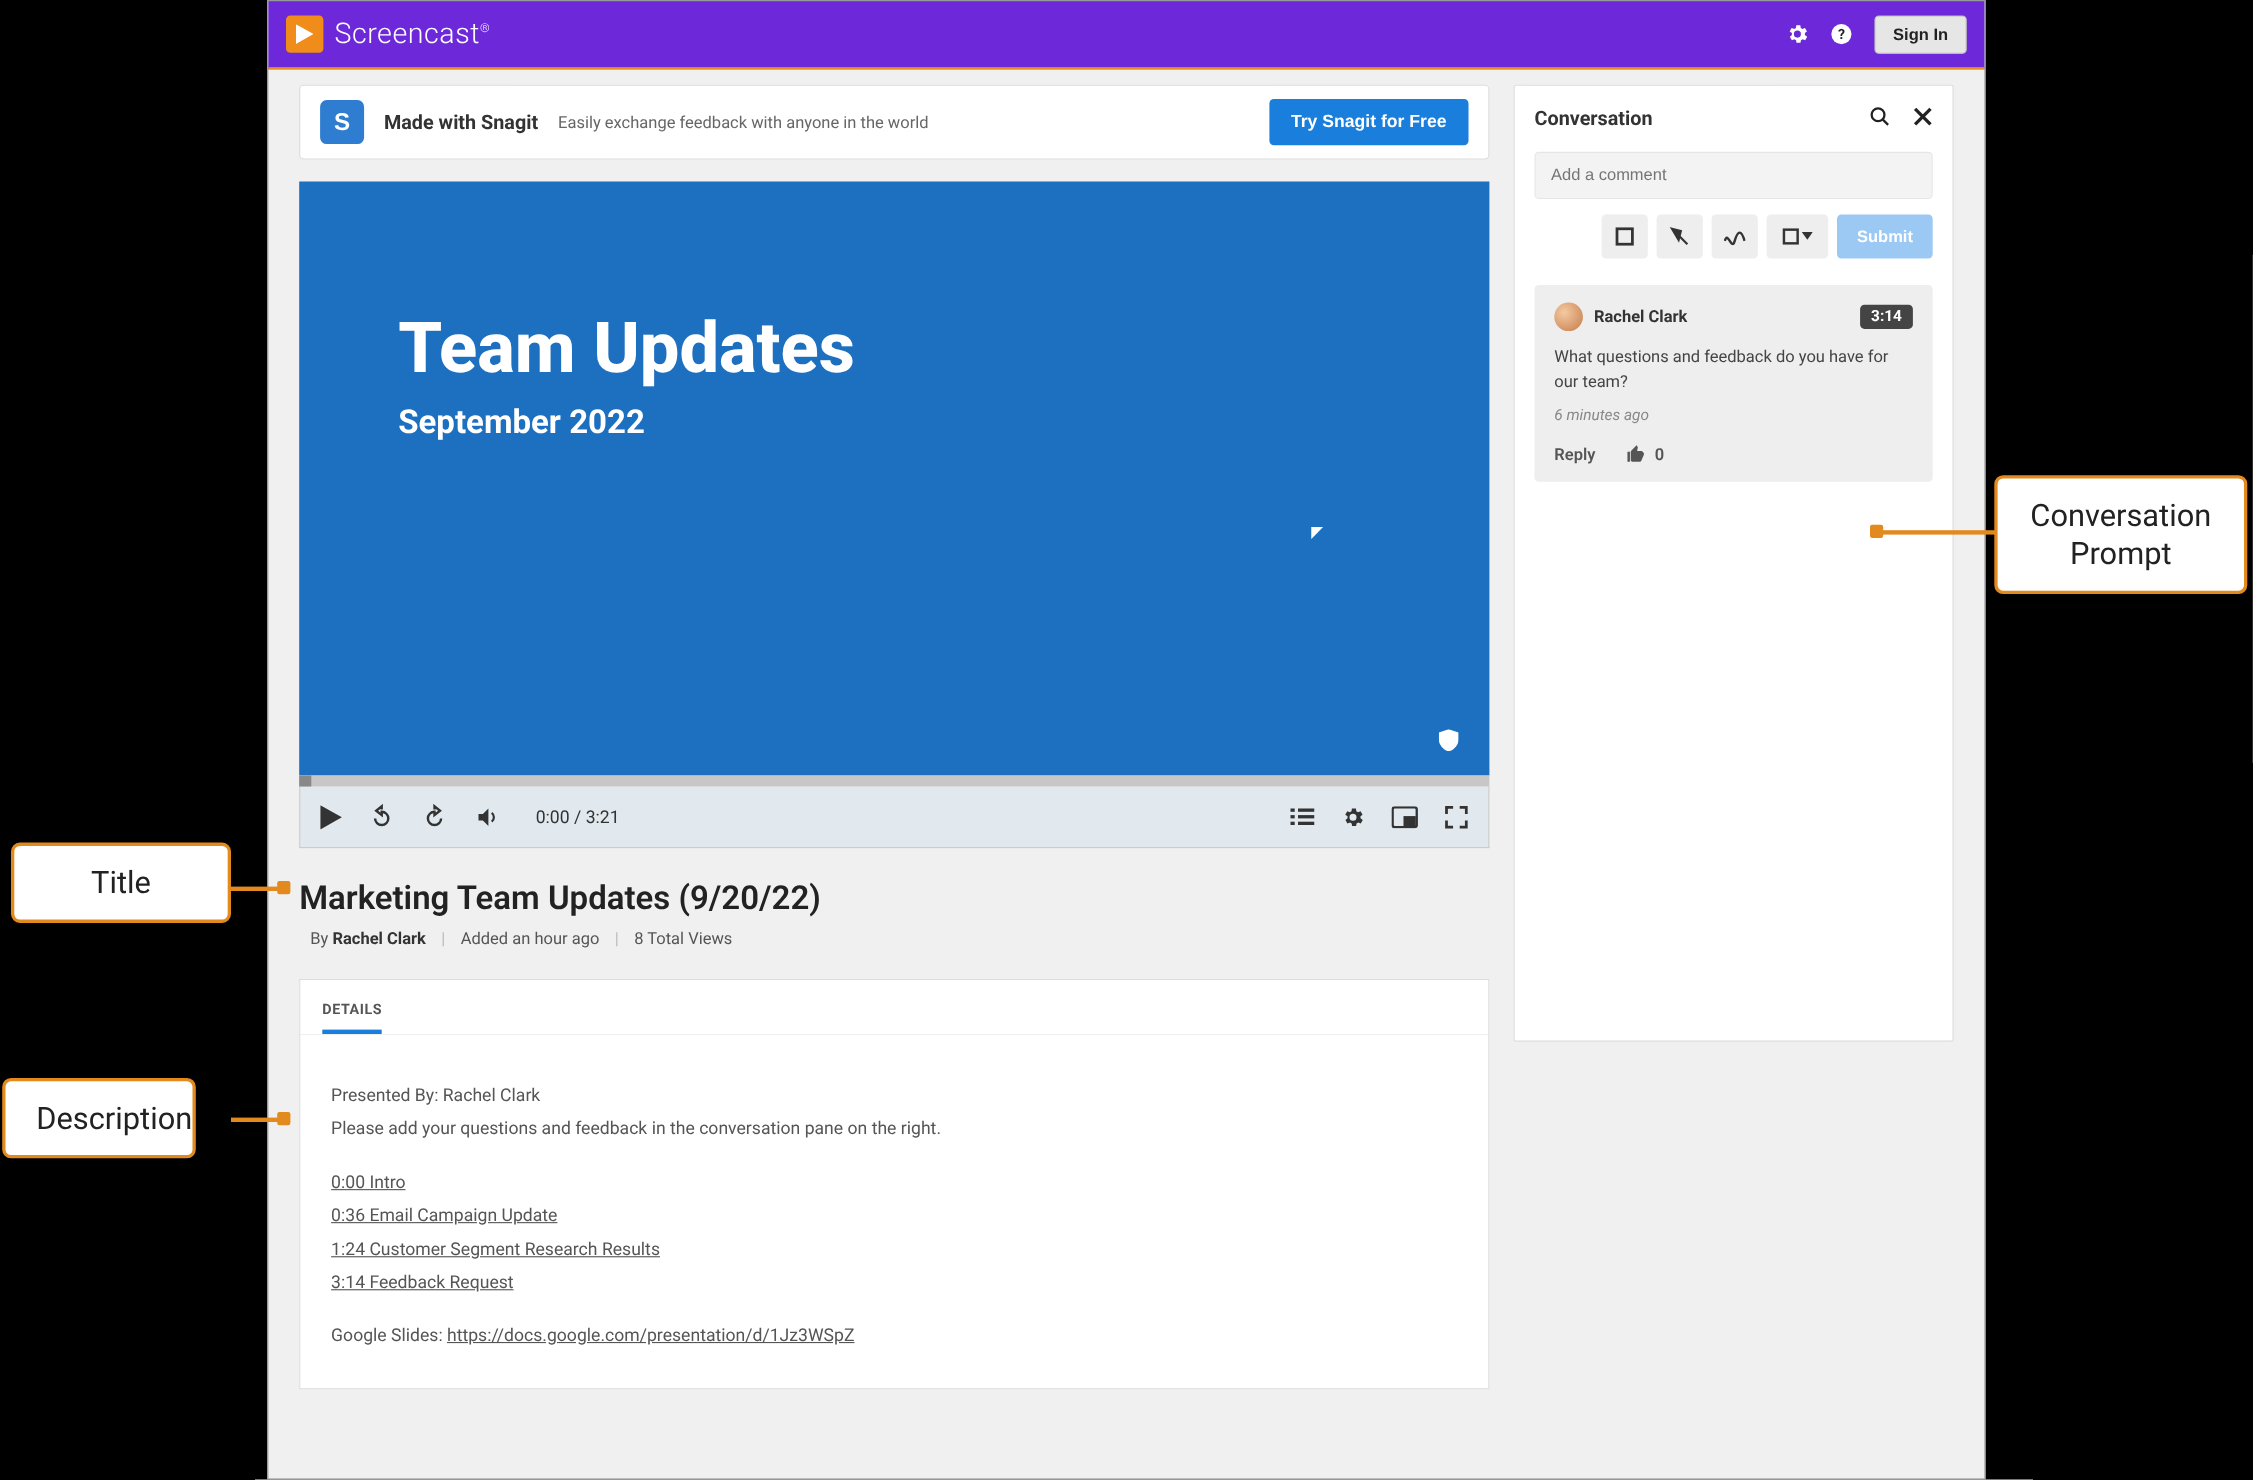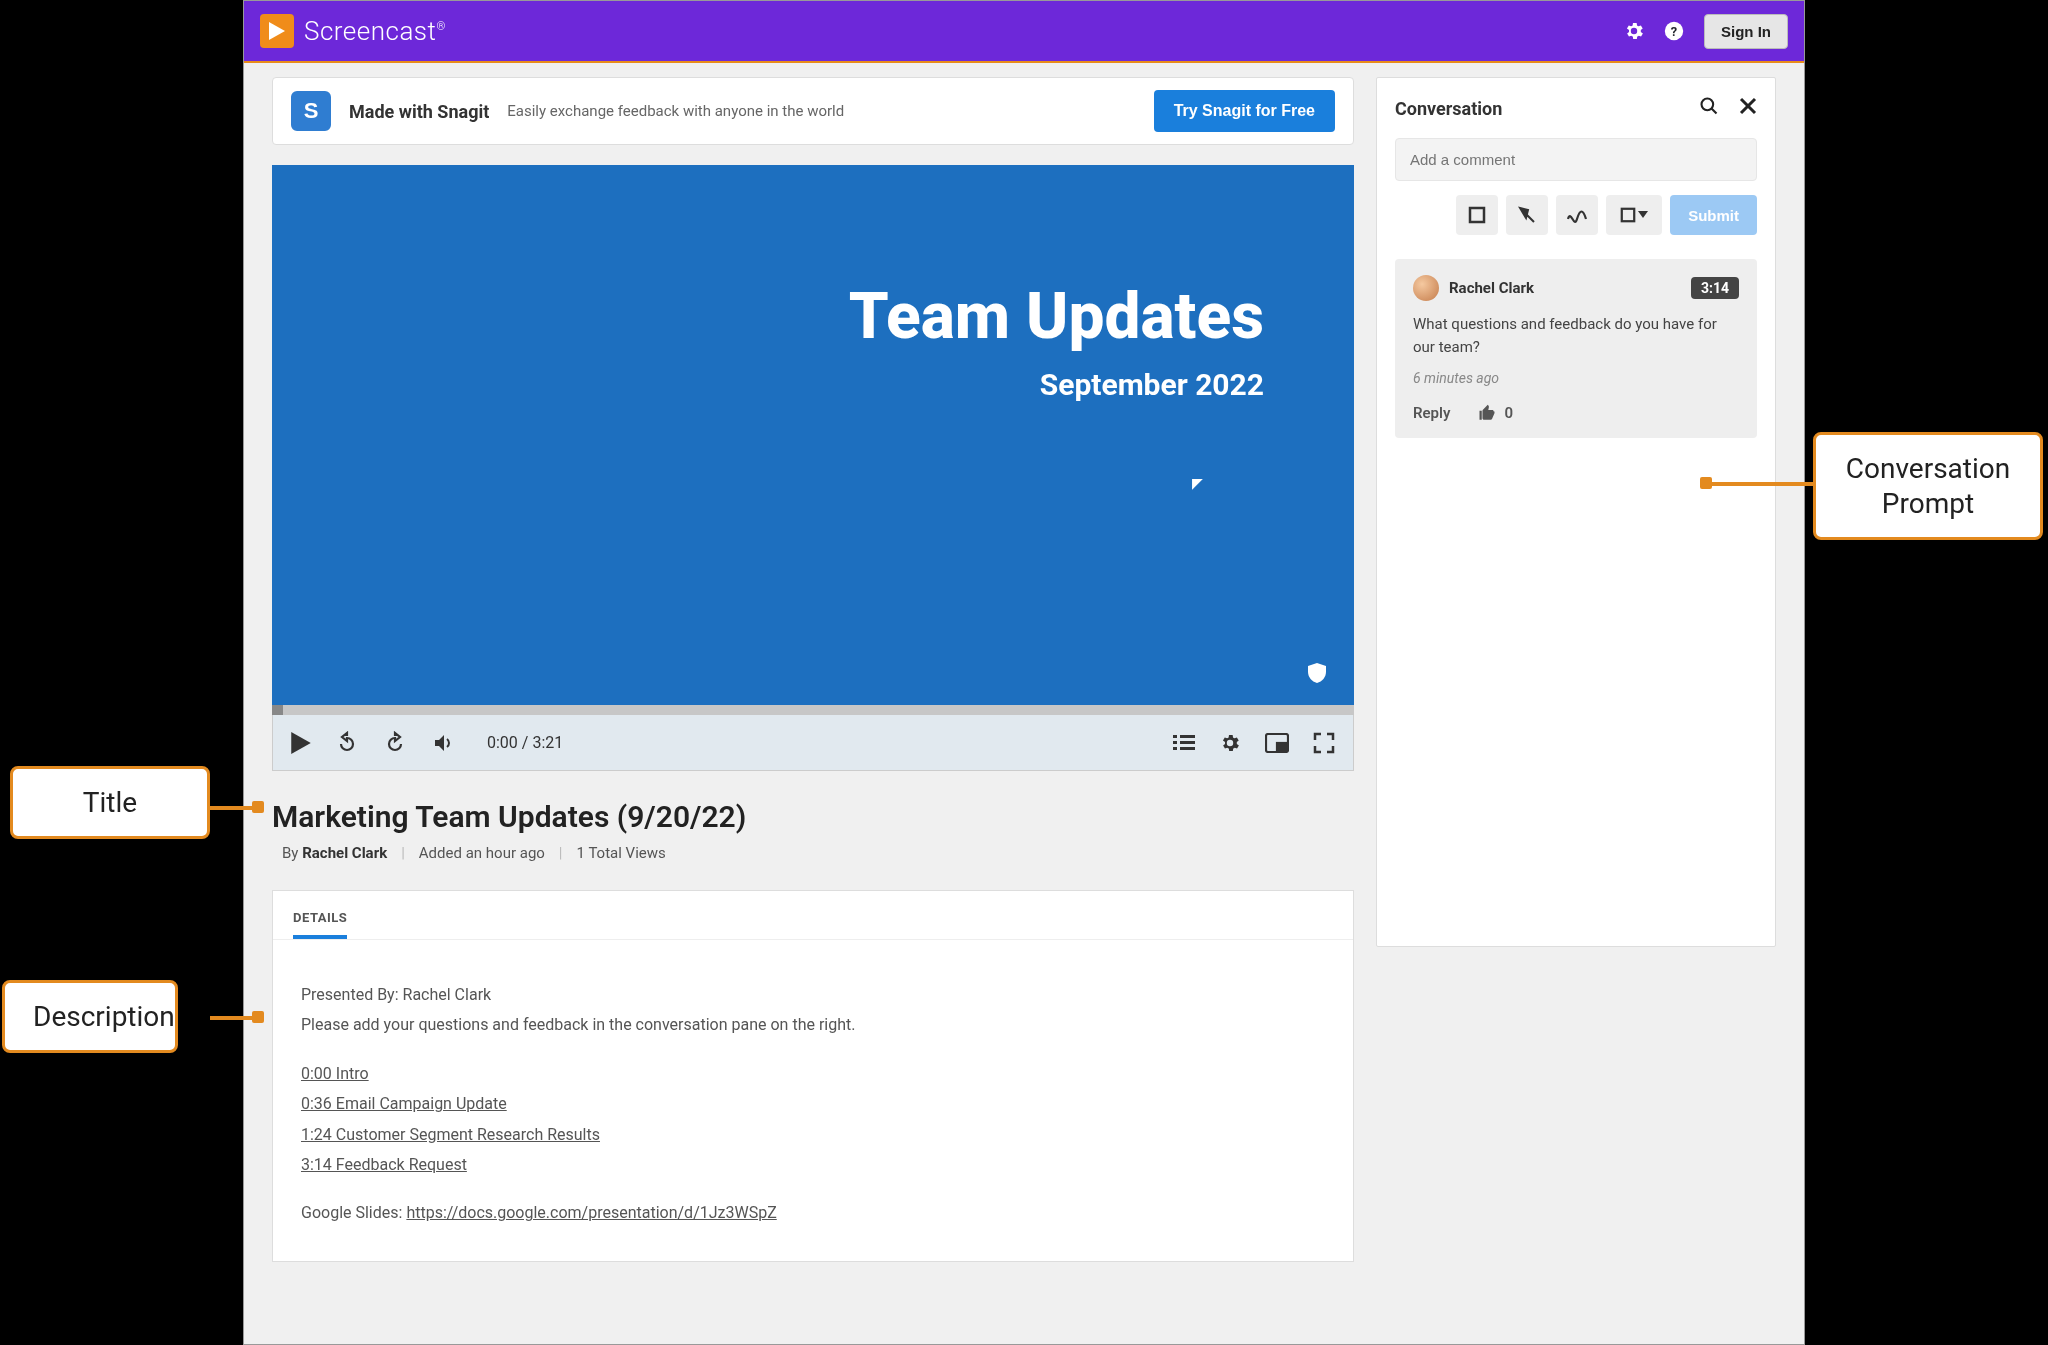--- a/index.html
+++ b/index.html
@@ -102,21 +102,21 @@
     cursor: pointer;
   }
 
   
   .video-wrap {
     background: #1d6fbf;
     height: 540px;
     position: relative;
     color: #fff;
   }
-  .video-inner { padding: 120px 90px; text-align: right; }
+  .video-inner { padding: 120px 90px; }
   .video-title-big { font-size: 64px; font-weight: 800; line-height: 1; }
   .video-subtitle { font-size: 30px; font-weight: 700; margin-top: 18px; }
   .cursor-dot { position: absolute; left: 920px; top: 310px; font-size: 14px; color: #fff; }
   .shield-icon { position: absolute; right: 28px; bottom: 18px; color: #fff; }
 
   
   .scrubber {
     height: 10px;
     background: #c7c7c7;
     position: relative;
@@ -370,21 +370,21 @@
             </svg>
         </span>
       </div>
 
       <h1 class="vid-title">Marketing Team Updates (9/20/22)</h1>
       <div class="vid-meta">
         <span><span>By</span> <strong>Rachel Clark</strong></span>
         <span class="sep">|</span>
         <span>Added an hour ago</span>
         <span class="sep">|</span>
-        <span>1 Total Views</span>
+        <span>8 Total Views</span>
       </div>
 
       <div class="details-card">
         <div class="tabs">
           <span class="tab">DETAILS</span>
         </div>
         <div class="details-body">
           <div>Presented By: Rachel Clark</div>
           <div>Please add your questions and feedback in the conversation pane on the right.</div>
           <div class="details-block">

